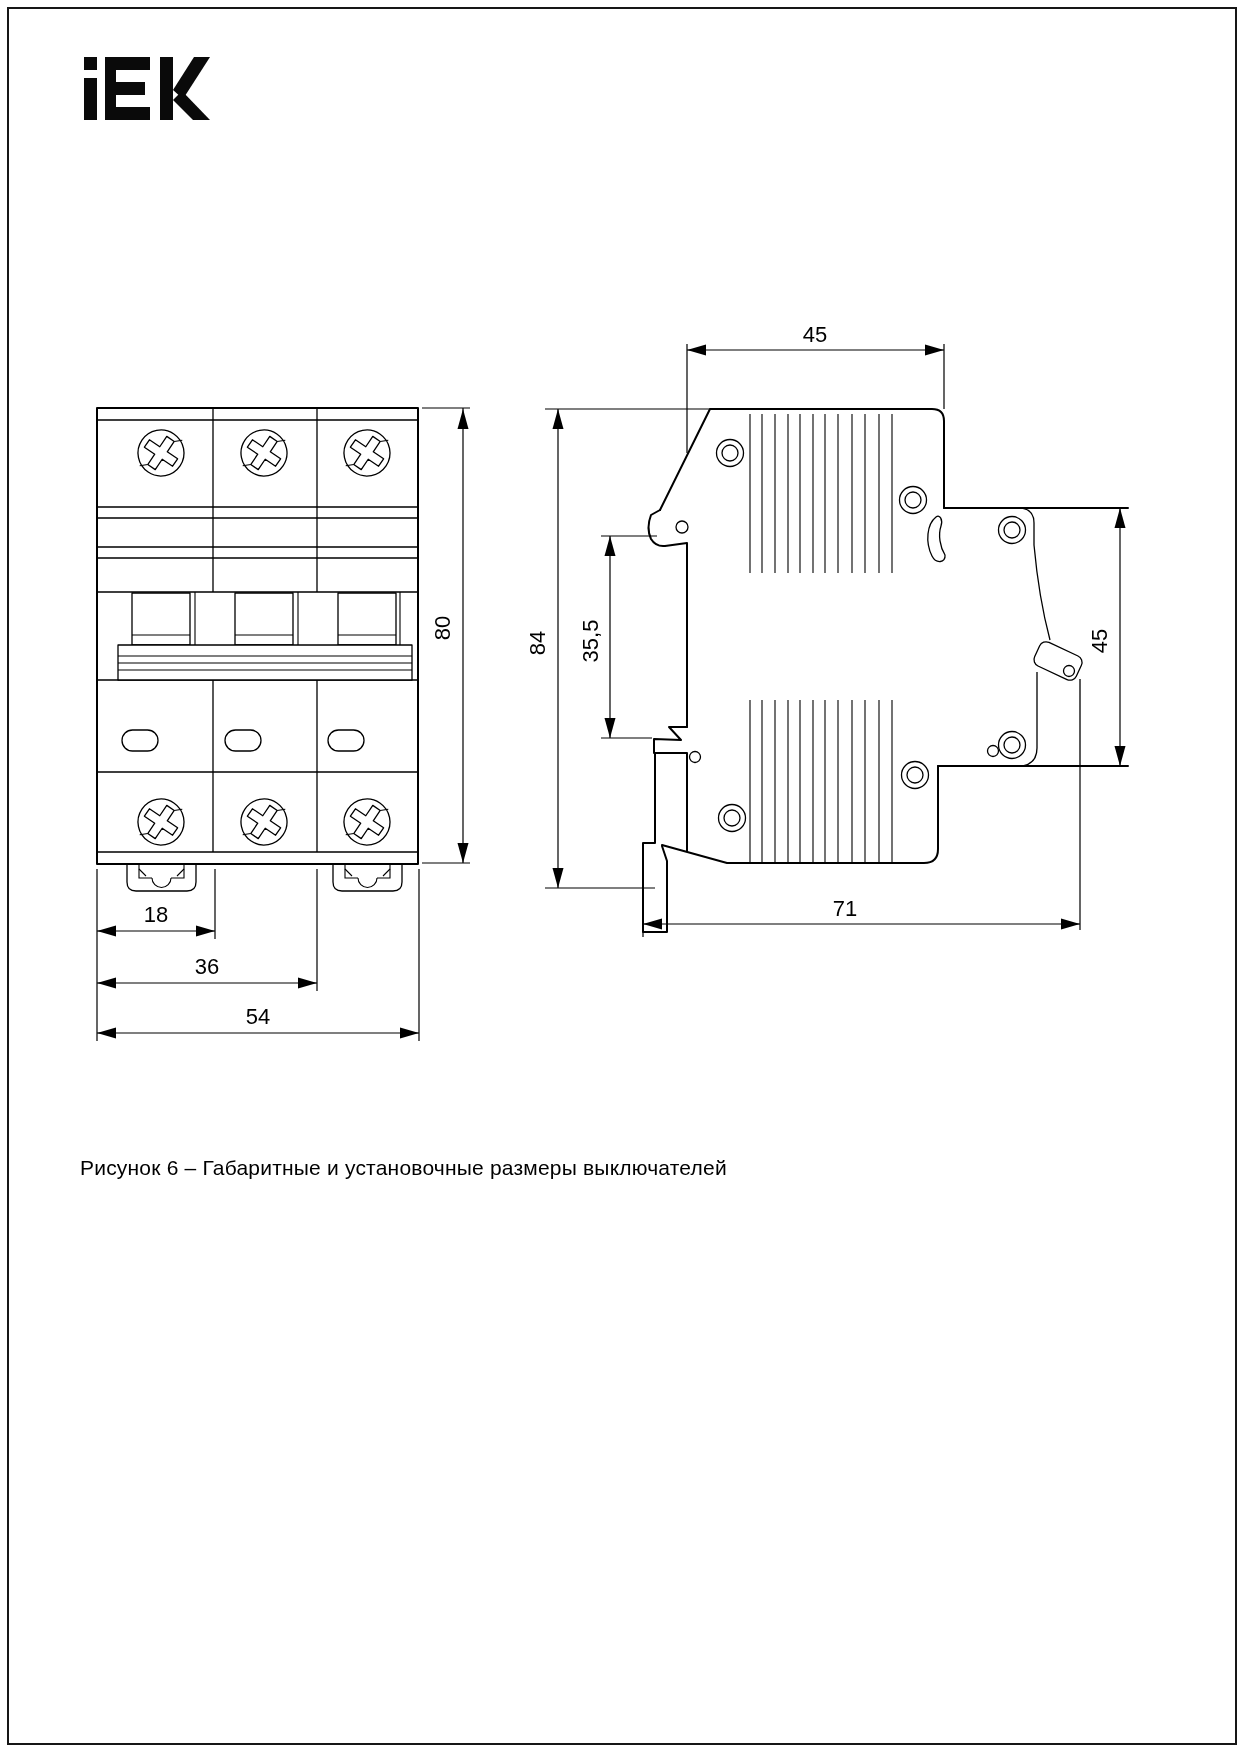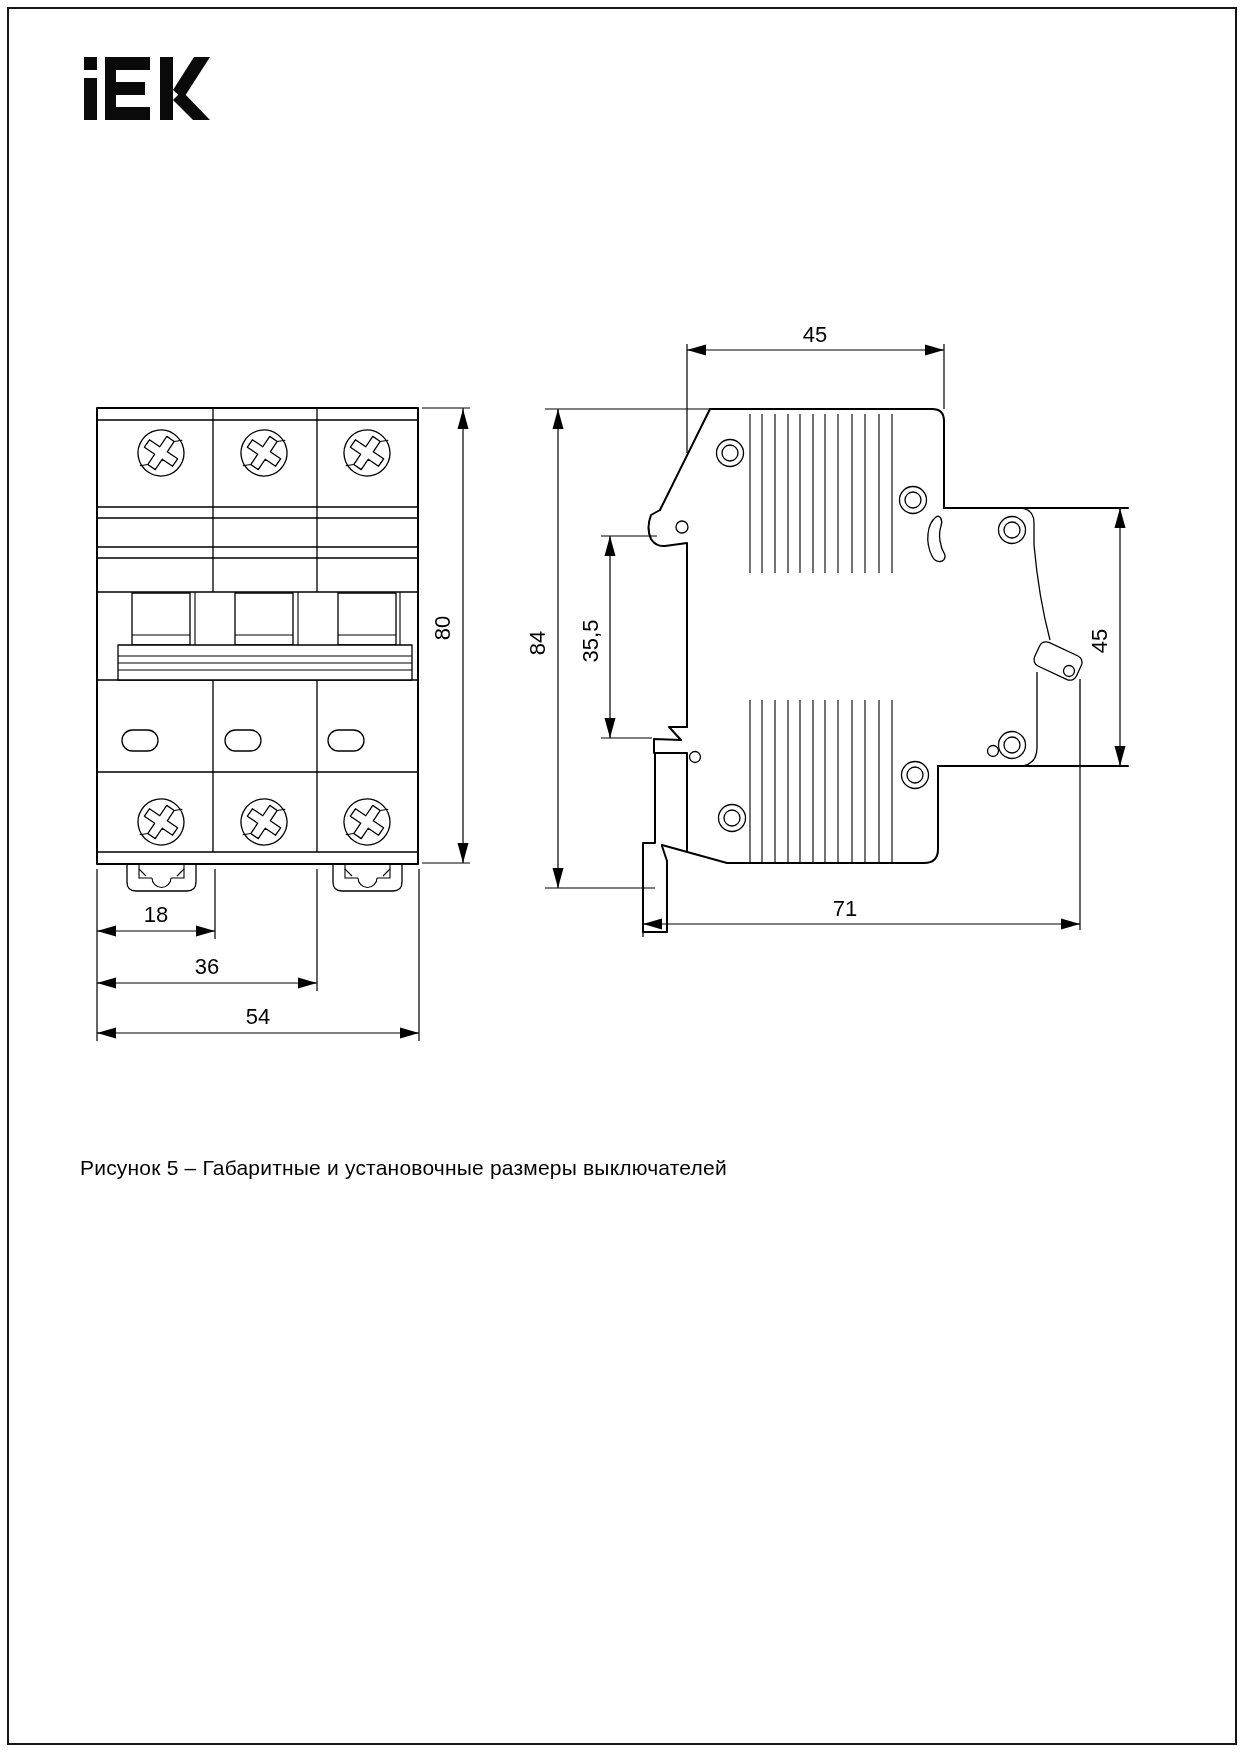--- a/index.html
+++ b/index.html
@@ -198,15 +198,15 @@
   </g>
 
   <g>
     <path class="dim" d="M643,910 V937 M1080,766 V930 M643,924 H1080"></path>
     <polygon class="arr" points="643,924 662,918.5 662,929.5"></polygon>
     <polygon class="arr" points="1080,924 1061,918.5 1061,929.5"></polygon>
     <text x="845" y="916" text-anchor="middle">71</text>
   </g>
 </svg>
 
-<div class="caption">Рисунок 5 – Габаритные и установочные размеры выключателей</div>
+<div class="caption">Рисунок 6 – Габаритные и установочные размеры выключателей</div>
 
 </div>
 
 </body></html>

